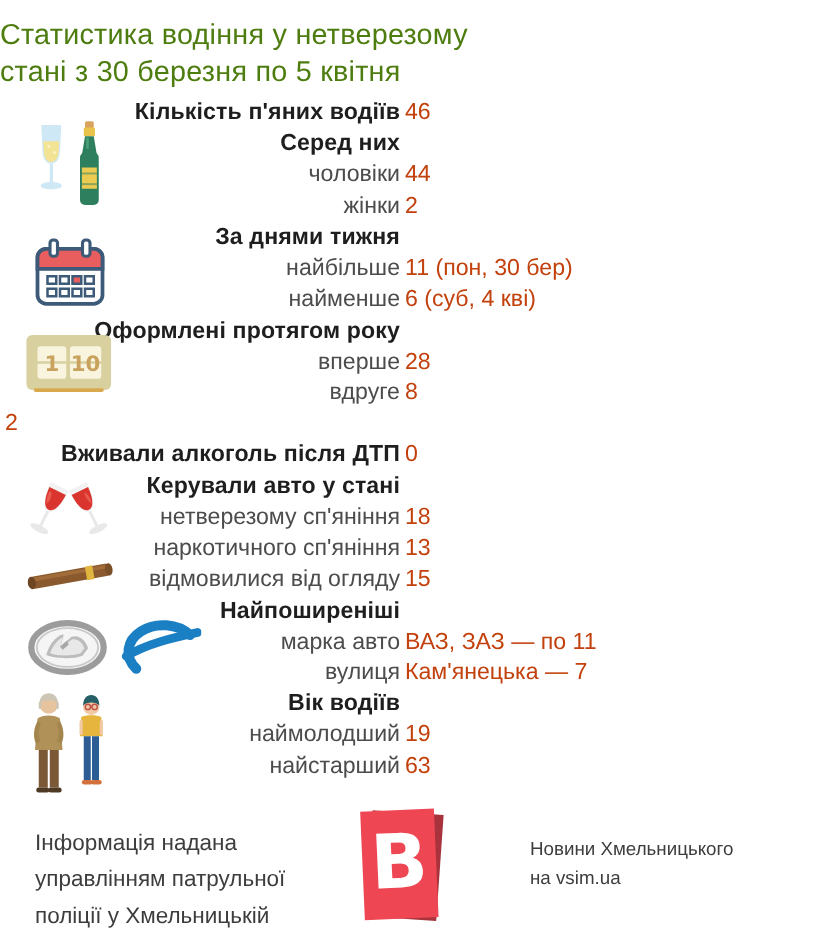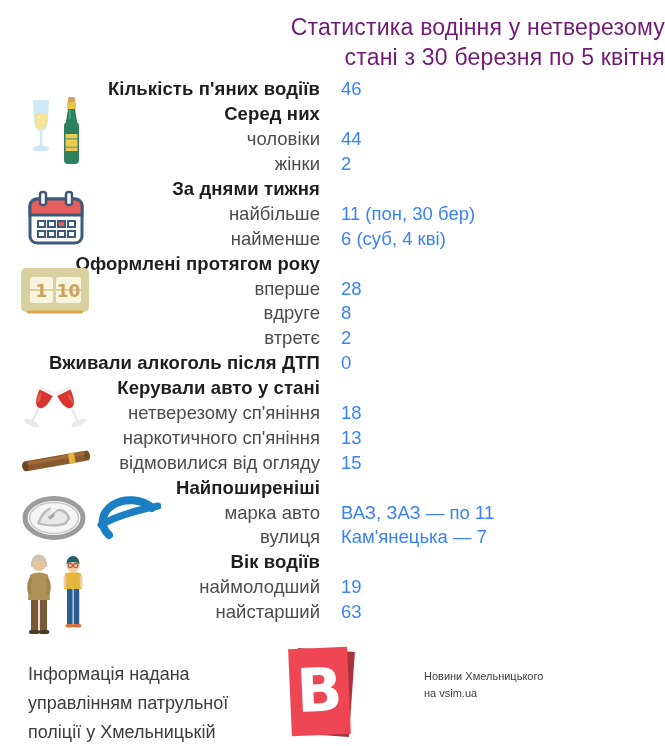--- a/index.html
+++ b/index.html
@@ -2,47 +2,47 @@
 <html><head>
 <meta charset="utf-8">
 <style>
   * { margin:0; padding:0; box-sizing:border-box; }
   html,body { background:#ffffff; }
   body { font-family:"Liberation Sans", sans-serif; }
   .page { position:relative; width:665px; height:746px; background:#ffffff; overflow:hidden; }
 
   .title {
     position:absolute; top:13px; left:0; width:100%;
-    text-align:right; font-size:23px; line-height:1.3;
-    color:#701a75; font-weight:400; white-space:pre-line; letter-spacing:.2px;
+    text-align:left; font-size:23px; line-height:1.3;
+    color:#4d7c0f; font-weight:400; white-space:pre-line; letter-spacing:.2px;
   }
 
   .stats { position:absolute; top:77px; left:0; width:100%; }
   .row { display:flex; align-items:center; height:24.9px; font-size:18.5px; color:#4c4c4c; }
   .row .label { width:320px; text-align:right; white-space:nowrap; }
-  .row .value { margin-left:21px; white-space:nowrap; color:#3b82f6; }
+  .row .value { margin-left:4px; white-space:nowrap; color:#c2410c; }
   .row.bold .label { font-weight:700; color:#1e1e1e; letter-spacing:.1px; }
 
   .icon { position:absolute; line-height:0; }
   .icon-champagne { left:28px; top:96px; }
   .icon-calendar  { left:27px; top:190px; }
   .icon-flip      { left:21px; top:268px; }
   .icon-glasses   { left:22px; top:382px; }
   .icon-cigar     { left:19px; top:444px; }
   .icon-lada      { left:22px; top:496px; }
   .icon-zaz       { left:97px; top:494px; }
   .icon-people    { left:24px; top:552px; }
 
   .footer-source {
     position:absolute; left:28px; top:660px; width:240px;
     font-size:18px; line-height:1.6; color:#3d3d3d; white-space:pre-line;
   }
   .footer-site {
     position:absolute; left:424px; top:668px; width:220px;
-    font-size:11px; line-height:1.55; color:#3d3d3d; white-space:pre-line;
+    font-size:15px; line-height:1.55; color:#3d3d3d; white-space:pre-line;
   }
 
   .vsim-logo { position:absolute; left:288px; top:647px; width:68px; height:93px; }
   .vsim-back {
     position:absolute; left:7px; top:3px; width:57px; height:85px;
     background:#a8333c; transform:rotate(4deg);
   }
   .vsim-front {
     position:absolute; left:2px; top:1px; width:59px; height:87px;
     background:#ee4653; transform:rotate(-2.5deg);
@@ -106,21 +106,20 @@
     <div class="label">вперше</div>
     <div class="value">28</div>
   </div>
 
   <div class="row">
     <div class="label">вдруге</div>
     <div class="value">8</div>
   </div>
 
   <div class="row">
-    <div class="label">втретє</div>
     <div class="value">2</div>
   </div>
 
   <div class="row bold">
     <div class="label">Вживали алкоголь після ДТП</div>
     <div class="value">0</div>
   </div>
 
   <div class="row bold">
     <div class="label">Керували авто у стані</div>

